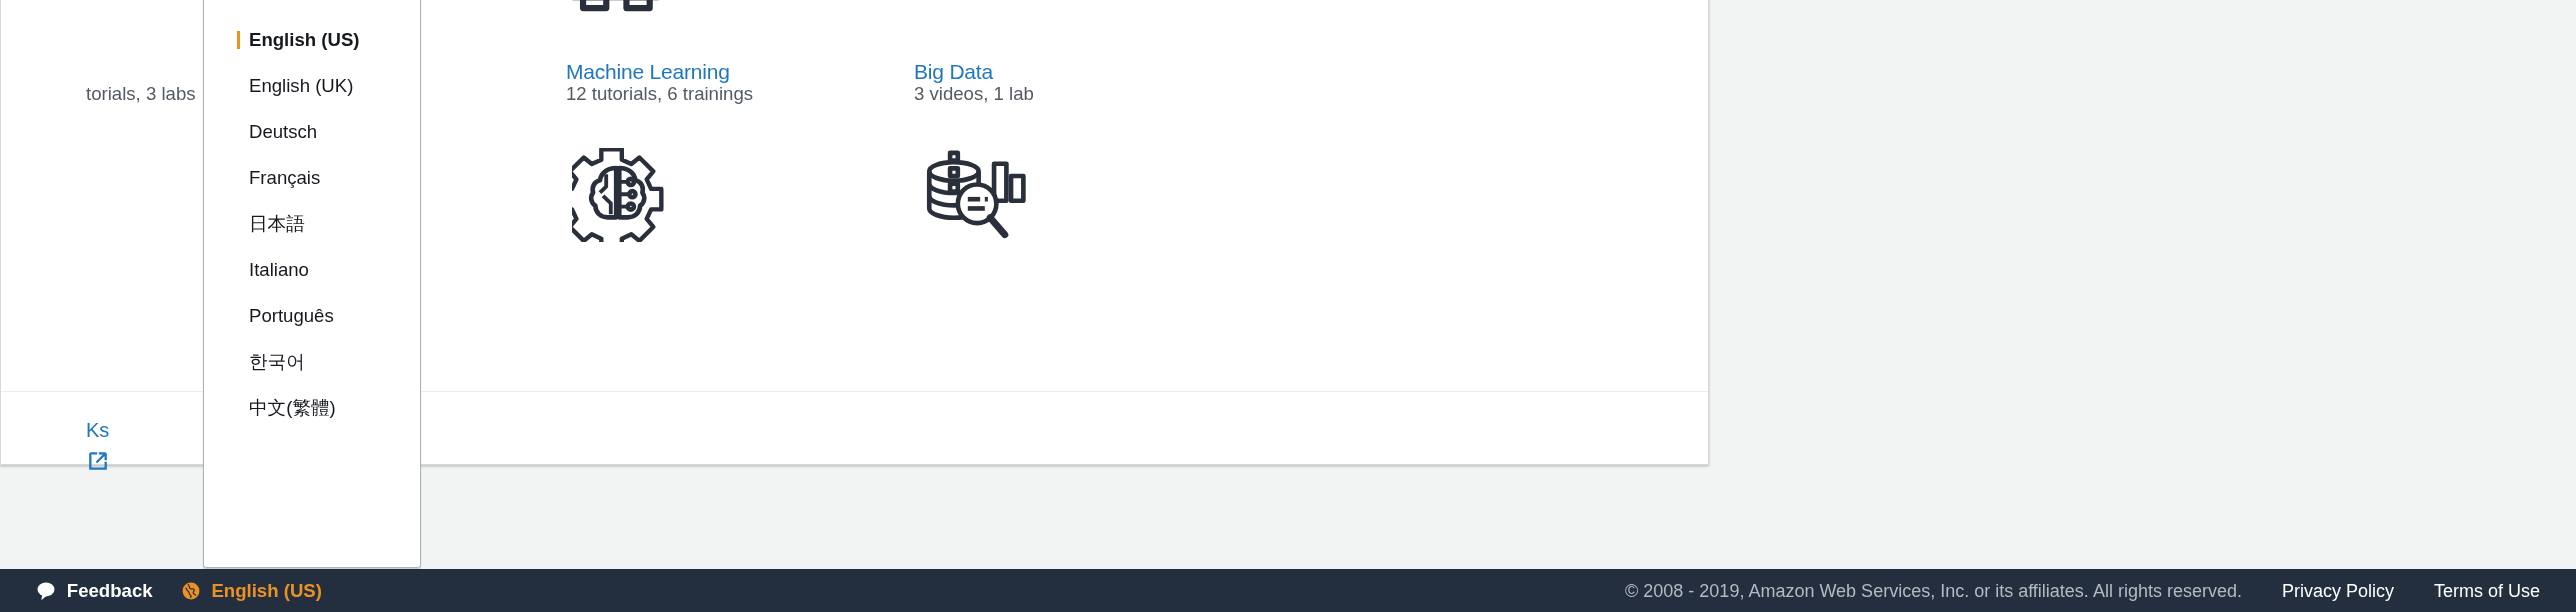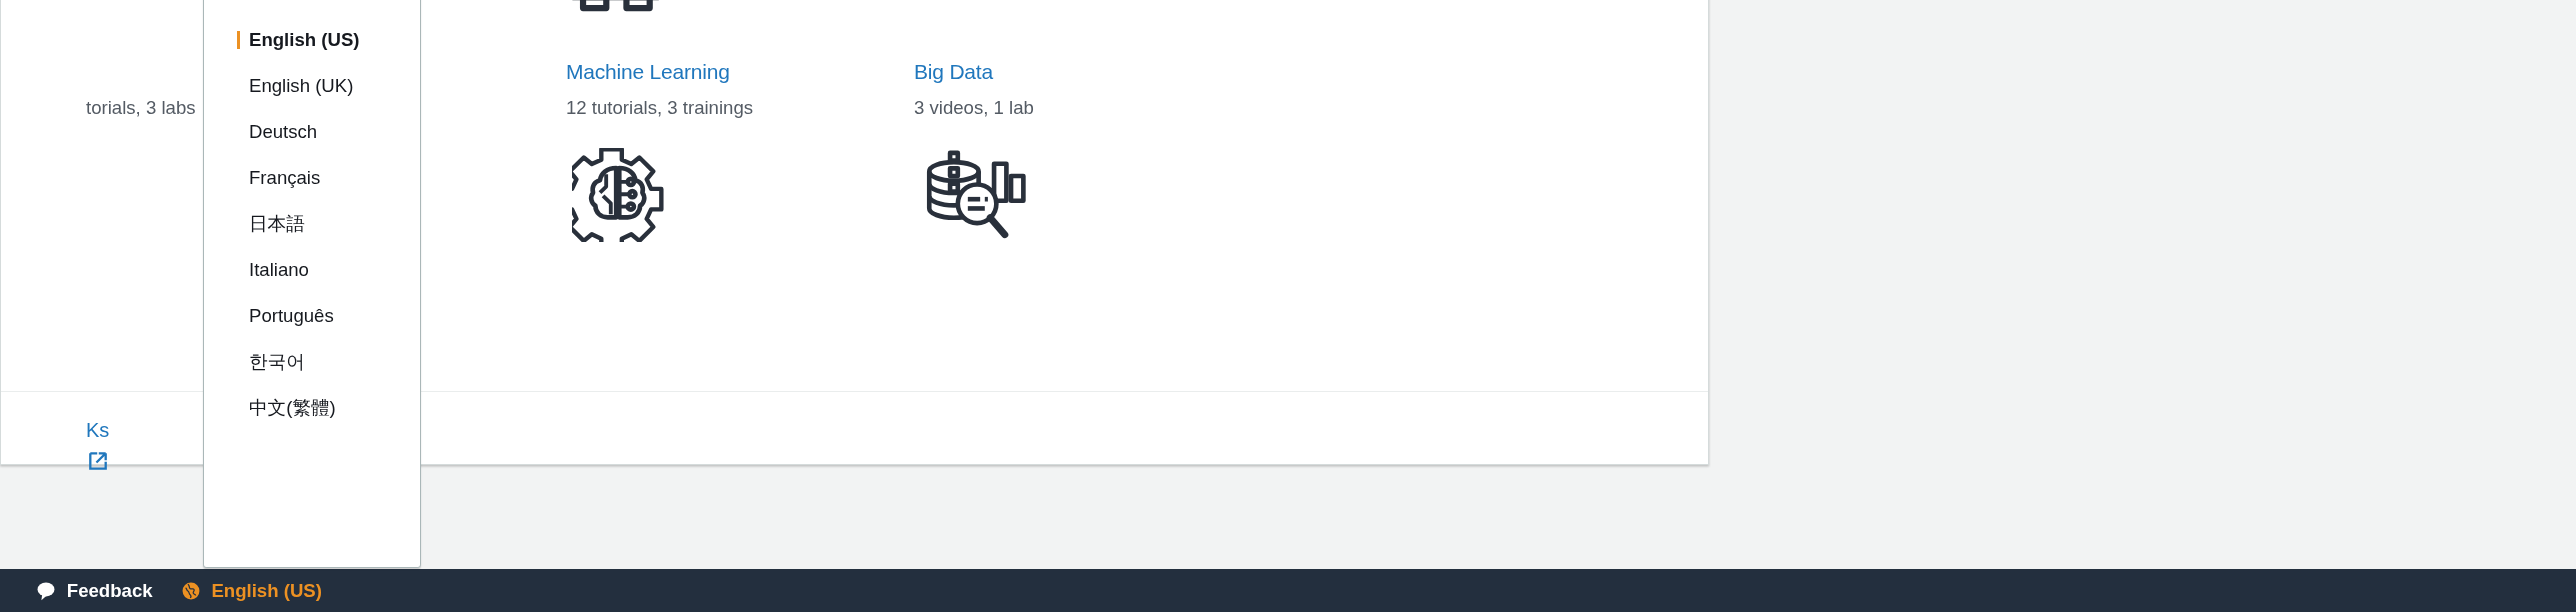--- a/index.html
+++ b/index.html
@@ -93,21 +93,21 @@
     font-size: 21px;
     font-weight: normal;
     color: #2077bd;
     white-space: nowrap;
     letter-spacing: -0.2px;
     cursor: pointer;
   }
 
   .tile-sub {
     position: absolute;
-    top: 159px;
+    top: 145px;
     left: 0;
     font-size: 18.6px;
     color: #545b64;
     white-space: nowrap;
   }
 
   .tile-icon-bottom {
     position: absolute;
     top: 210px;
     left: 6.2px;
@@ -255,21 +255,21 @@
               <rect x="22" y="66" width="30" height="14"></rect>
               <rect x="78" y="66" width="30" height="14"></rect>
 
               <path d="M124 -22 l7 -10 l7 10 l12 1 l-8 9 l3 12 l-14 -6 l-14 6 l3 -12 l-8 -9 z"></path>
 
               <path d="M146 -6 a44 44 0 0 1 -36 38" stroke-linecap="round"></path>
               <path d="M124 20 l-14 12 l18 6" stroke-linecap="round"></path>
             </svg>
           </div>
           <div class="tile-title">Machine Learning</div>
-          <div class="tile-sub">12 tutorials, 3 trainings</div>
+          <div class="tile-sub">12 tutorials, 6 trainings</div>
           <div class="tile-icon-bottom">
             <svg width="93" height="94" viewBox="0 0 120 122" fill="none" stroke="#29303b" stroke-width="6" stroke-linejoin="round">
 
               <path d="M46 4 h28 v14 l13 6 l11 -9 l19 19 l-9 11 l6 13 h14 v28 h-14 l-6 13 l9 11 l-19 19 l-11 -9 l-13 6 v14 h-28 v-14 l-13 -6 l-11 9 l-19 -19 l9 -11 l-6 -13 h-14 v-28 h14 l6 -13 l-9 -11 l19 -19 l11 9 l13 -6 z" transform="translate(-6,-2) scale(0.95)"></path>
 
               <path d="M57 26 c-12 0 -20 7 -21 16 c-8 2 -11 9 -9 16 c-4 5 -3 13 3 17 c0 9 7 15 16 15 l11 0 z"></path>
               <path d="M61 26 c12 0 20 7 21 16 c8 2 11 9 9 16 c4 5 3 13 -3 17 c0 9 -7 15 -16 15 l-11 0 z"></path>
               <line x1="59" y1="26" x2="59" y2="90"></line>
 
               <circle cx="76" cy="44" r="4"></circle>
@@ -376,16 +376,21 @@
             <circle cx="13" cy="13" r="11" fill="#ec9123"></circle>
             <path d="M9 4 c3 3 1 5 3 6 c2 1 4 -1 5 1 c1 2 -2 3 -1 5 c1 2 3 1 3 3
                      M6 9 c2 1 1 3 3 4 c2 1 1 4 3 5 c1 1 1 3 0 4" fill="none" stroke="#232f3e" stroke-width="1.6"></path>
           </svg>
         </span>
         <span class="fl-label">English (US)</span>
       </div>
 
     </div>
 
+    <div class="footer-right">
+      <div class="copyright">© 2008 - 2019, Amazon Web Services, Inc. or its affiliates. All rights reserved.</div>
+      <div class="footer-policy">Privacy Policy</div>
+      <div class="footer-policy">Terms of Use</div>
+    </div>
   </div>
 
 </div>
 
 
 </body></html>

